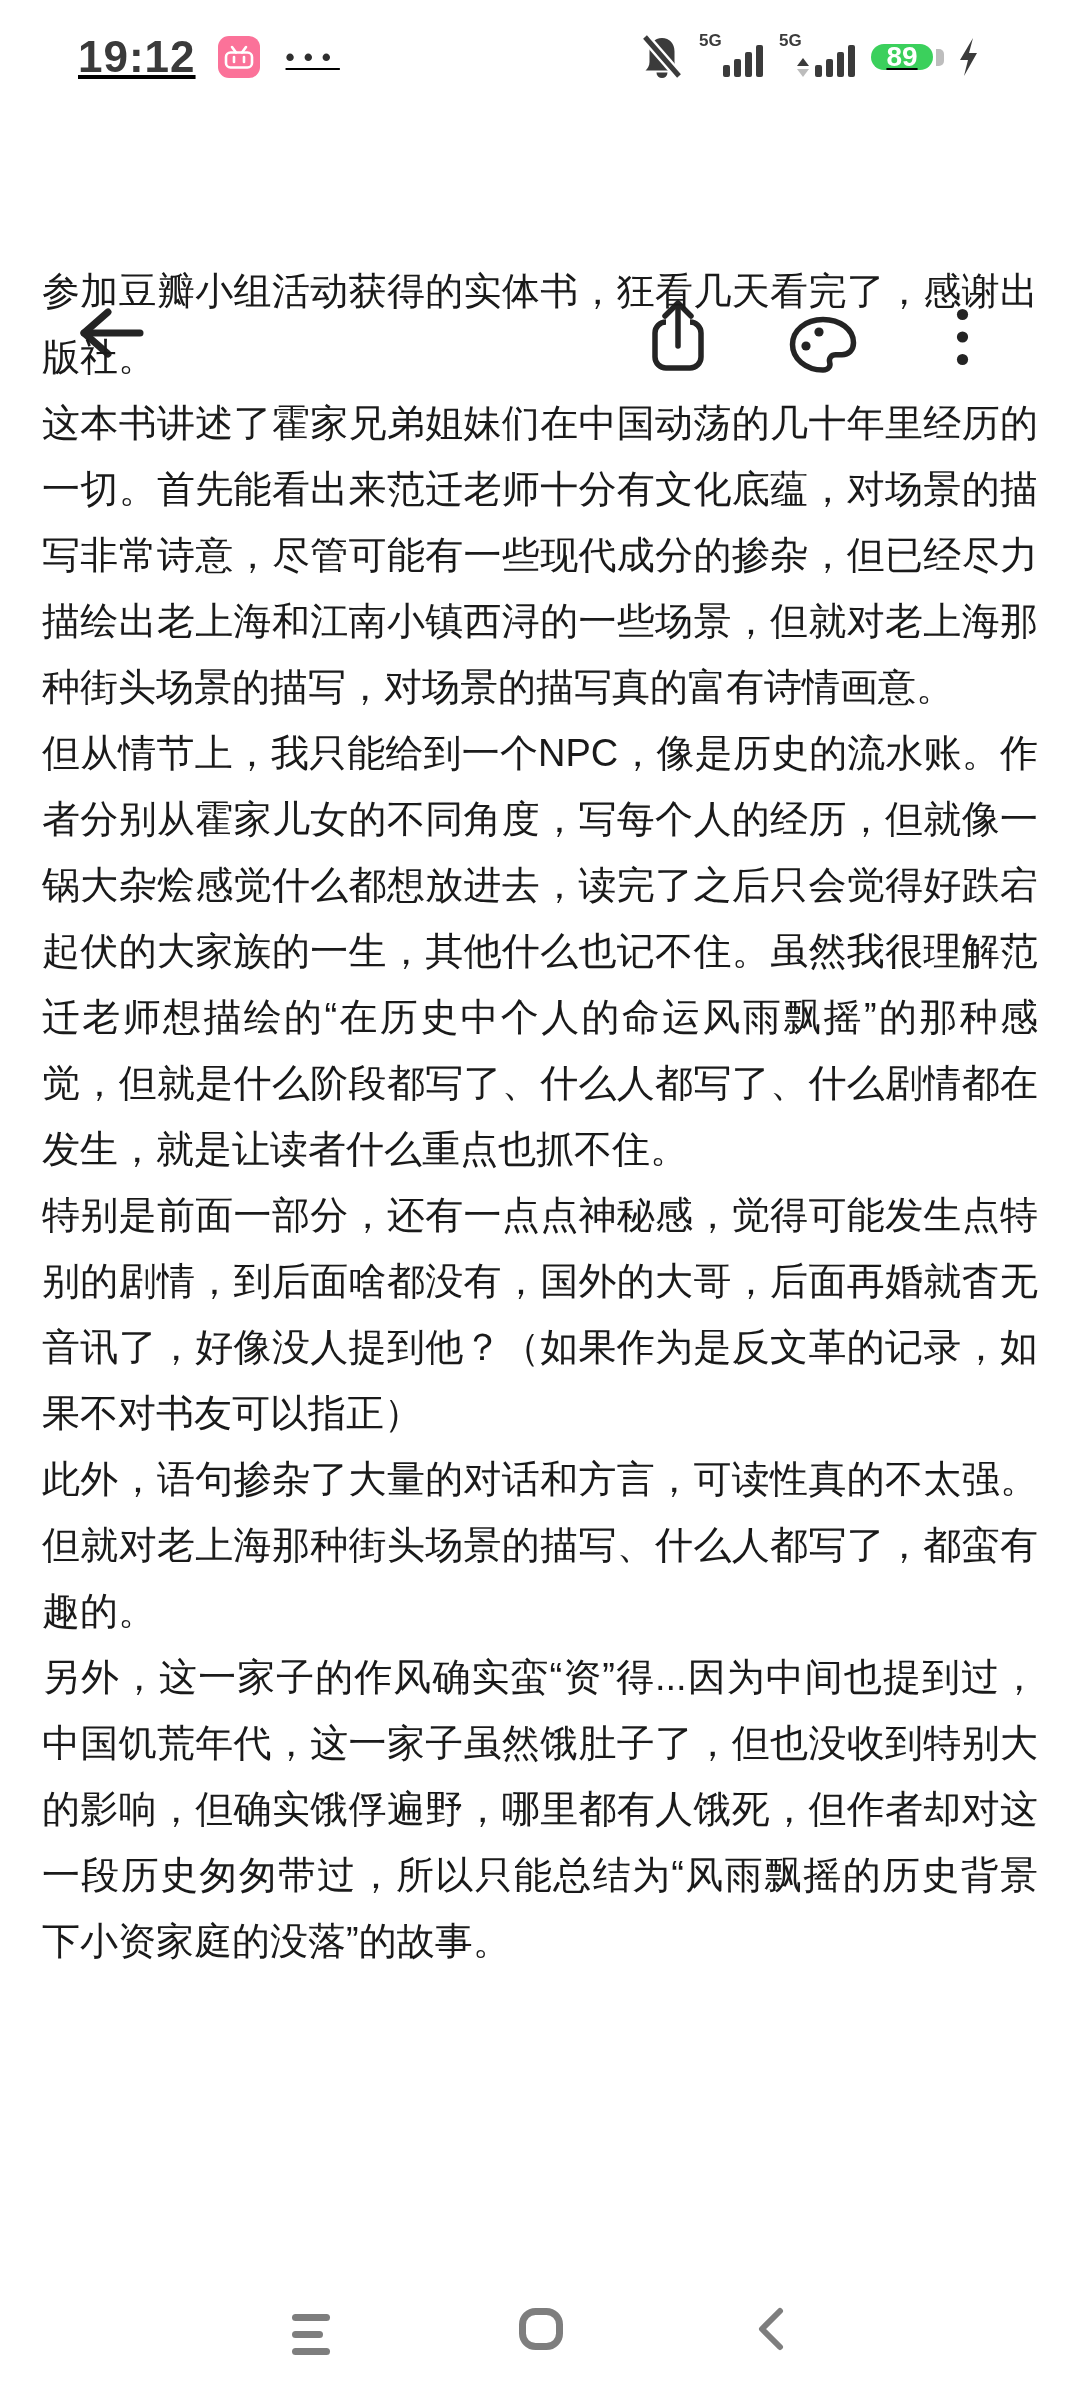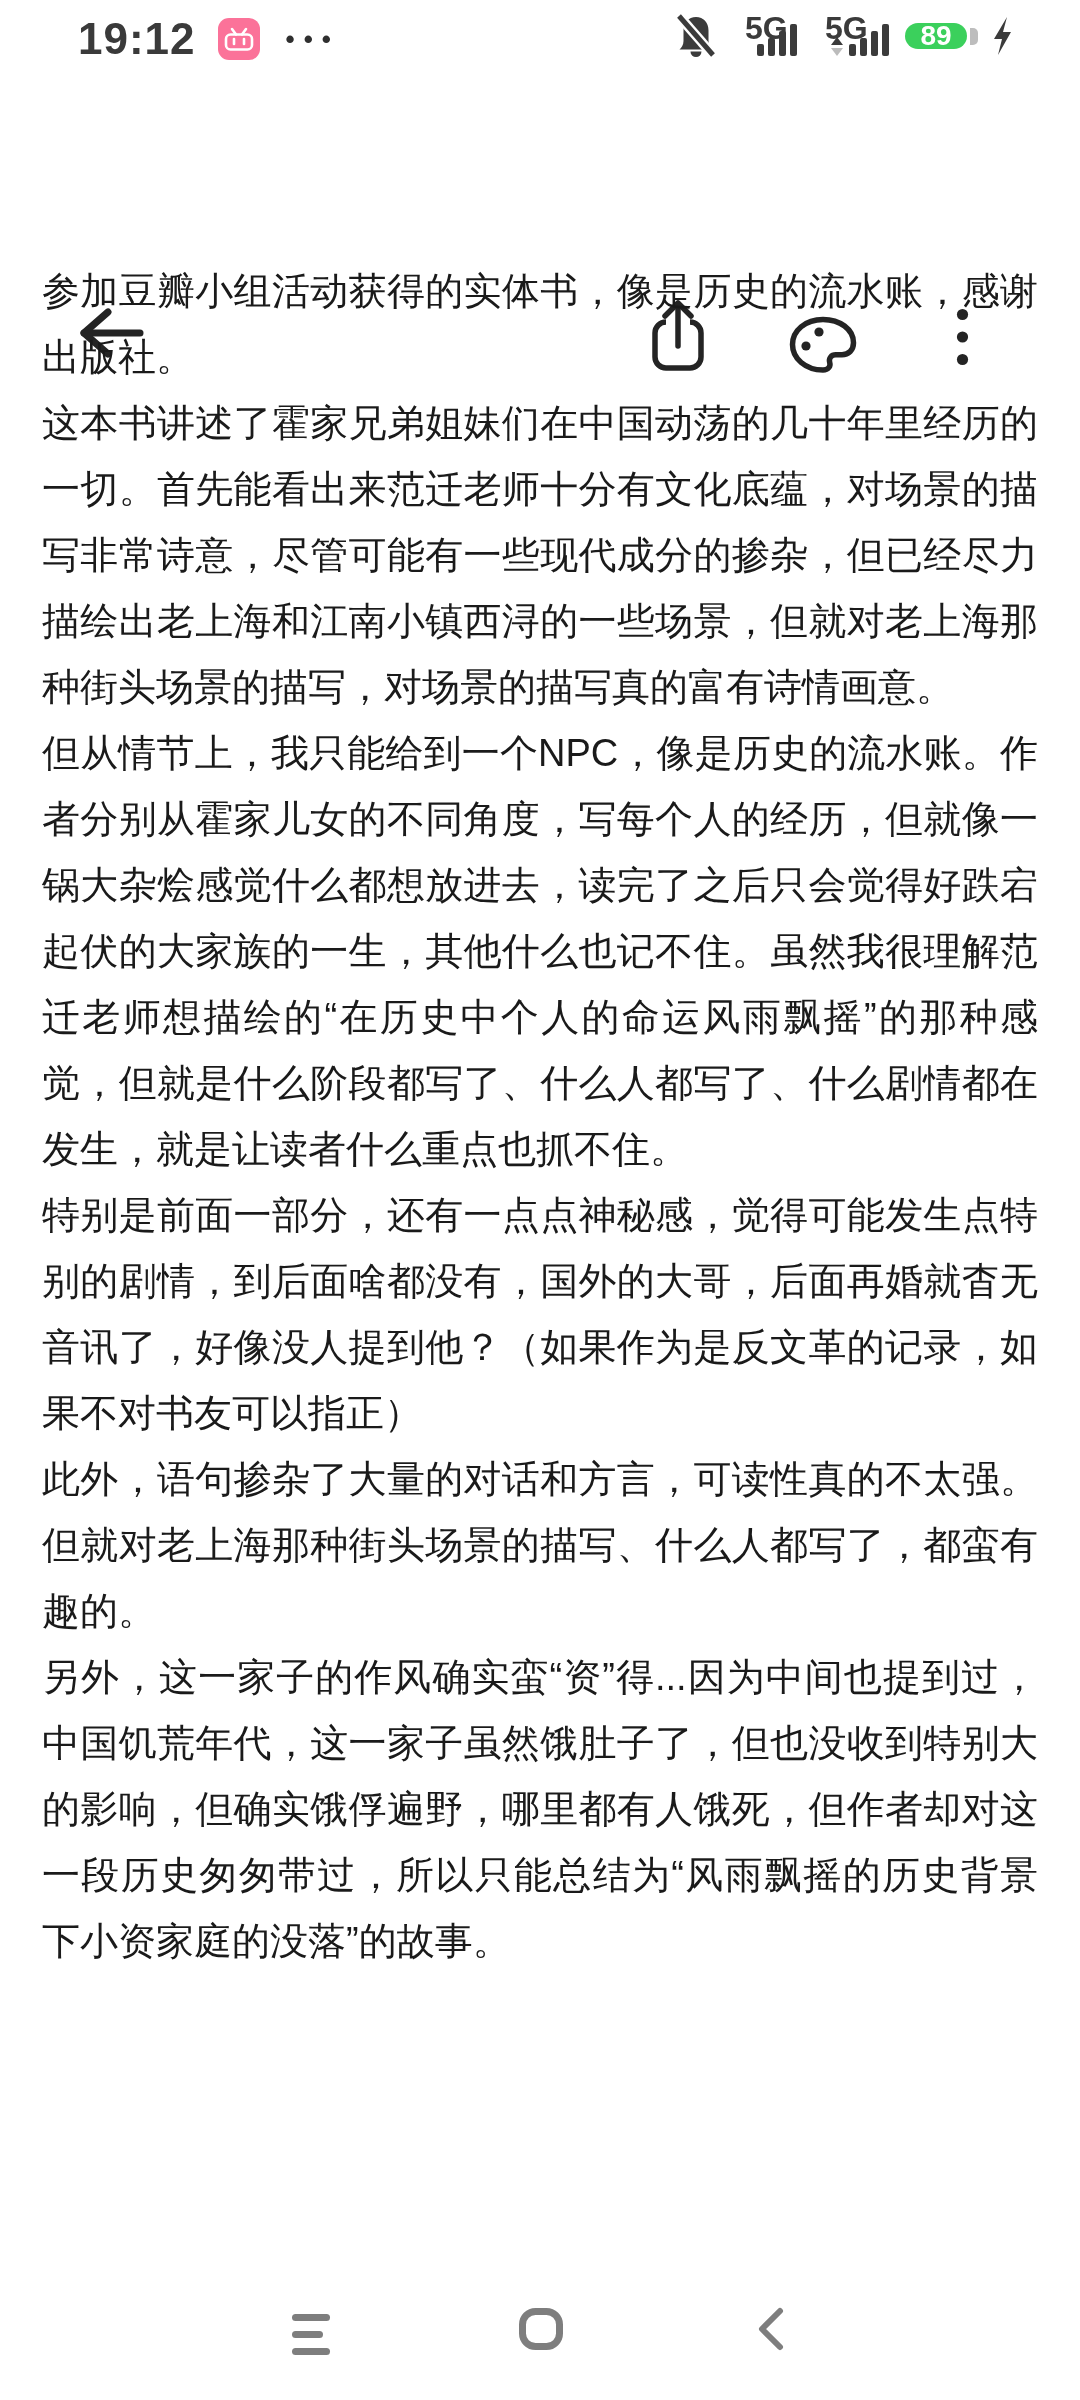--- a/index.html
+++ b/index.html
@@ -6,37 +6,38 @@
   html,body { margin:0; padding:0; background:#e8e8e8; }
   .screen {
     position:relative; width:1080px; height:2400px; margin:0 auto;
     background:#ffffff; overflow:hidden;
     font-family:"Liberation Sans", sans-serif;
   }
 
   
   .status-bar {
     position:absolute; top:0; left:0; right:0; height:100px;
-    display:flex; align-items:flex-start; justify-content:space-between;
-    padding:14px 64px 0 78px;
+    display:flex; align-items:center; justify-content:space-between;
+    padding:14px 98px 0 78px;
+    text-decoration:underline;
   }
   .sb-left { display:flex; align-items:center; gap:22px; }
   .sb-time { font-size:44px; font-weight:600; color:#3a3a3a; letter-spacing:1px; }
   .app-badge {
     width:42px; height:42px; border-radius:11px;
     background:var(--bilibili_pink,#fb7299);
     display:flex; align-items:center; justify-content:center;
   }
   .sb-more { font-size:26px; color:#2f2f2f; letter-spacing:9px; font-weight:700; line-height:1; padding-left:4px; }
   .sb-right { display:flex; align-items:center; gap:16px; }
   .sig-group { position:relative; width:64px; height:44px; }
   .sig-group.wide { width:76px; }
   .sig-label {
-    position:absolute; top:-4px; left:12px;
-    font-size:32px; font-weight:700; color:#3b3b3b;
+    position:absolute; top:-4px; left:0;
+    font-size:17px; font-weight:700; color:#3b3b3b;
   }
   .sig-bars { position:absolute; bottom:2px; right:0; display:flex; align-items:flex-end; gap:4px; }
   .sig-bar { width:7px; background:#3b3b3b; border-radius:2px; }
   .b1{height:12px}.b2{height:18px}.b3{height:25px}.b4{height:32px}
   .tri-col { display:flex; flex-direction:column; gap:3px; margin-right:2px; align-items:center; }
   .tri-up { width:0;height:0;border-left:6px solid transparent;border-right:6px solid transparent;border-bottom:8px solid #3b3b3b; }
   .tri-down { width:0;height:0;border-left:6px solid transparent;border-right:6px solid transparent;border-top:8px solid #bcbcbc; }
   .battery { display:flex; align-items:center; }
   .battery-pill {
     min-width:62px; height:26px; padding:0 10px; border-radius:19px;
@@ -170,21 +171,21 @@
         <svg width="13" height="58" viewBox="0 0 13 58">
           <circle cx="6.5" cy="6.5" r="5.6" fill="#242424"></circle>
           <circle cx="6.5" cy="29" r="5.6" fill="#242424"></circle>
           <circle cx="6.5" cy="51.5" r="5.6" fill="#242424"></circle>
         </svg>
       </span>
     </button>
   </div>
 
   <div class="content">
-      <p>参加豆瓣小组活动获得的实体书，像是历史的流水账，感谢出版社。</p>
+      <p>参加豆瓣小组活动获得的实体书，狂看几天看完了，感谢出版社。</p>
       <p>这本书讲述了霍家兄弟姐妹们在中国动荡的几十年里经历的一切。首先能看出来范迁老师十分有文化底蕴，对场景的描写非常诗意，尽管可能有一些现代成分的掺杂，但已经尽力描绘出老上海和江南小镇西浔的一些场景，但就对老上海那种街头场景的描写，对场景的描写真的富有诗情画意。</p>
       <p>但从情节上，我只能给到一个NPC，像是历史的流水账。作者分别从霍家儿女的不同角度，写每个人的经历，但就像一锅大杂烩感觉什么都想放进去，读完了之后只会觉得好跌宕起伏的大家族的一生，其他什么也记不住。虽然我很理解范迁老师想描绘的“在历史中个人的命运风雨飘摇”的那种感觉，但就是什么阶段都写了、什么人都写了、什么剧情都在发生，就是让读者什么重点也抓不住。</p>
       <p>特别是前面一部分，还有一点点神秘感，觉得可能发生点特别的剧情，到后面啥都没有，国外的大哥，后面再婚就杳无音讯了，好像没人提到他？（如果作为是反文革的记录，如果不对书友可以指正）</p>
       <p>此外，语句掺杂了大量的对话和方言，可读性真的不太强。但就对老上海那种街头场景的描写、什么人都写了，都蛮有趣的。</p>
       <p>另外，这一家子的作风确实蛮“资”得...因为中间也提到过，中国饥荒年代，这一家子虽然饿肚子了，但也没收到特别大的影响，但确实饿俘遍野，哪里都有人饿死，但作者却对这一段历史匆匆带过，所以只能总结为“风雨飘摇的历史背景下小资家庭的没落”的故事。</p>
     </div>
 
   <div class="navbar">
     <button class="nav-btn nav-recents">
       <span style="display:inline-block;">

